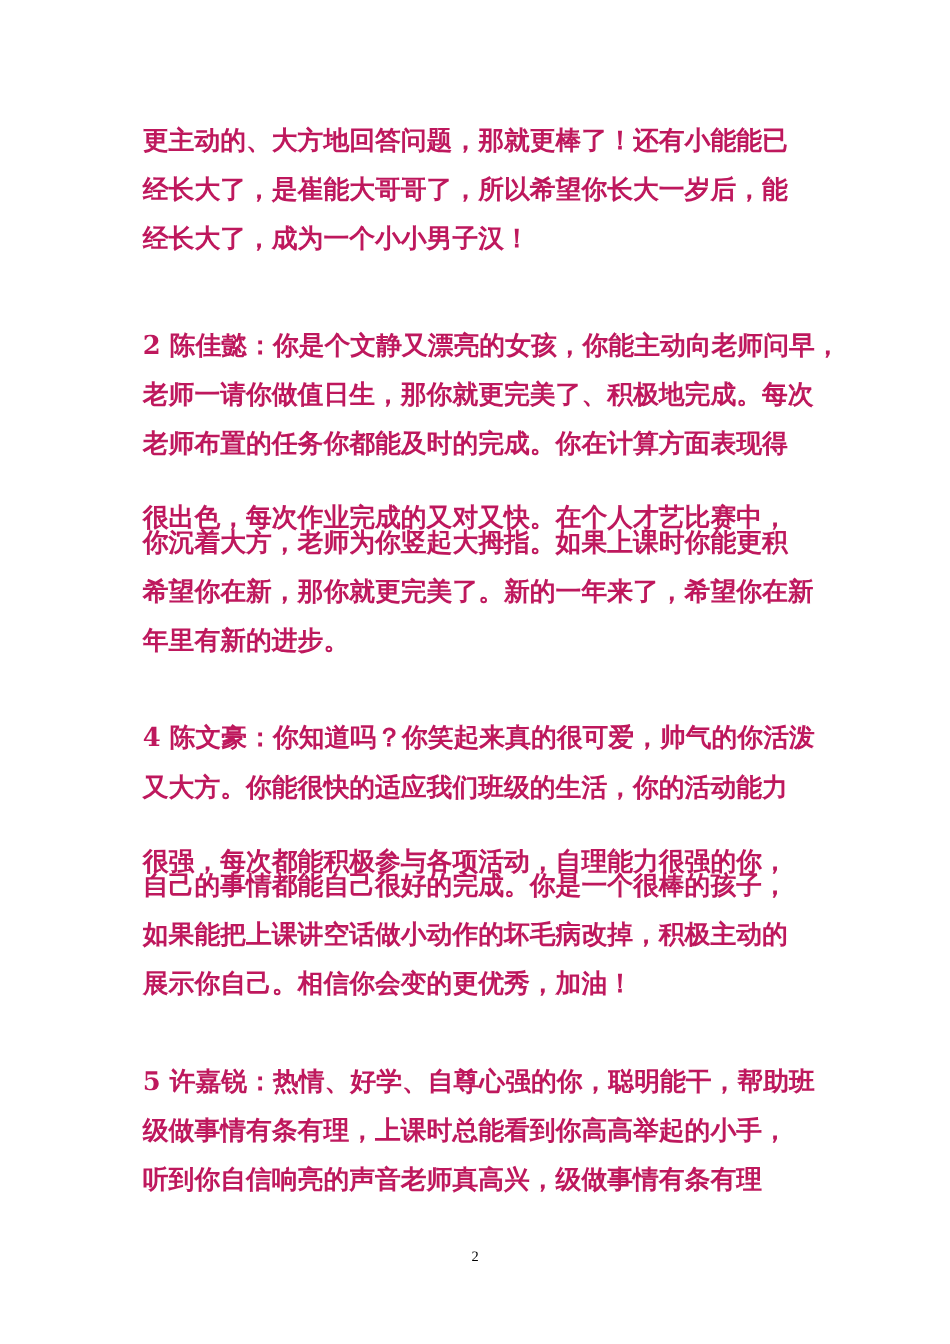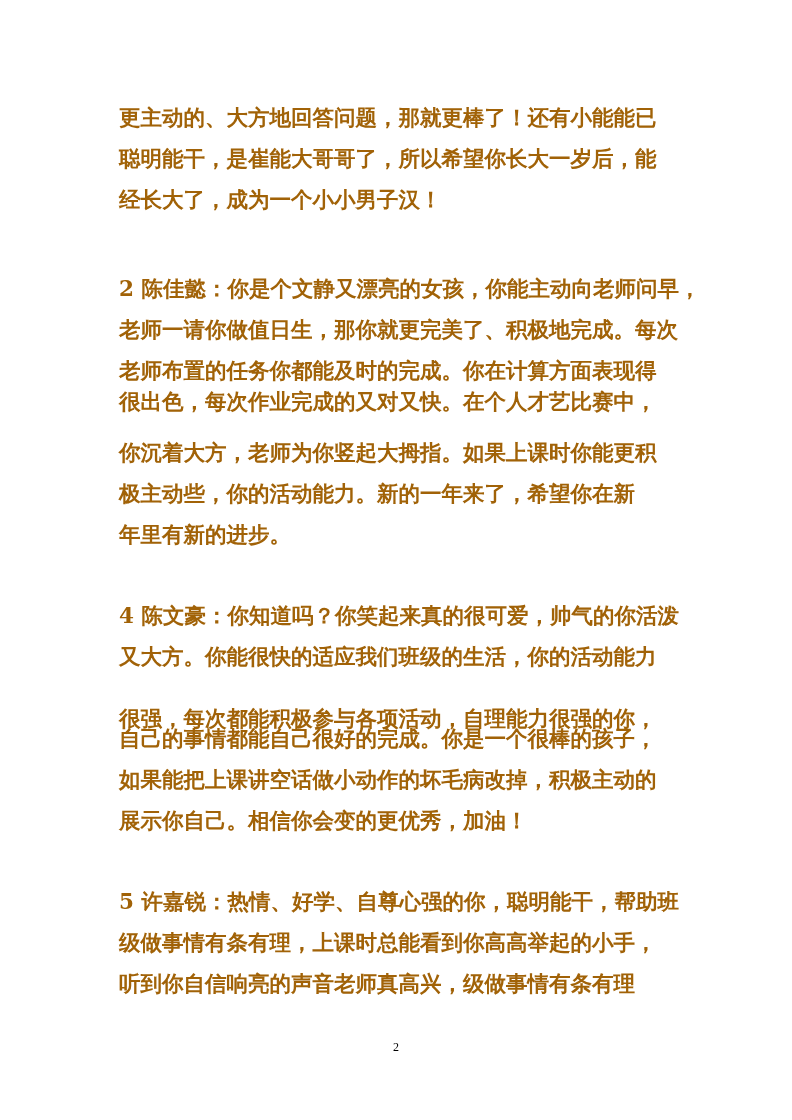--- a/index.html
+++ b/index.html
@@ -1,46 +1,46 @@
 <!DOCTYPE html>
 <html><head>
 <meta charset="utf-8">
 <style>
   html, body { margin: 0; padding: 0; background: #ffffff; }
   body { width: 792px; height: 1120px; position: relative; overflow: hidden; }
   .page { position: absolute; left: 0; top: 0; width: 792px; height: 1120px; background: #fff; }
   .line {
     position: absolute; left: 119px; white-space: nowrap;
     font-family: "DejaVu Serif", "Liberation Serif", serif;
-    font-size: 21.5px; line-height: 28px; color: #a16207; font-weight: bold;
+    font-size: 21.5px; line-height: 28px; color: #be185d; font-weight: bold;
     letter-spacing: 0px;
   }
   .pagenum {
     position: absolute; top: 1040px; left: 0; width: 792px; text-align: center;
     font-family: "Liberation Serif", serif; font-size: 12px; color: #000;
   }
 </style>
 </head>
 <body>
 
 <div class="page">
 
   <div>
     <div class="line" style="top:104px">更主动的、大方地回答问题，那就更棒了！还有小能能已</div>
-    <div class="line" style="top:145px">聪明能干，是崔能大哥哥了，所以希望你长大一岁后，能</div>
+    <div class="line" style="top:145px">经长大了，是崔能大哥哥了，所以希望你长大一岁后，能</div>
     <div class="line" style="top:186px">经长大了，成为一个小小男子汉！</div>
   </div>
 
   <div>
     <div class="line" style="top:275px">2 陈佳懿：你是个文静又漂亮的女孩，你能主动向老师问早，</div>
     <div class="line" style="top:316px">老师一请你做值日生，那你就更完美了、积极地完成。每次</div>
     <div class="line" style="top:357px">老师布置的任务你都能及时的完成。你在计算方面表现得</div>
-    <div class="line" style="top:388px">很出色，每次作业完成的又对又快。在个人才艺比赛中，</div>
+    <div class="line" style="top:418px">很出色，每次作业完成的又对又快。在个人才艺比赛中，</div>
     <div class="line" style="top:439px">你沉着大方，老师为你竖起大拇指。如果上课时你能更积</div>
-    <div class="line" style="top:480px">极主动些，你的活动能力。新的一年来了，希望你在新</div>
+    <div class="line" style="top:480px">希望你在新，那你就更完美了。新的一年来了，希望你在新</div>
     <div class="line" style="top:521px">年里有新的进步。</div>
   </div>
 
   <div>
     <div class="line" style="top:602px">4 陈文豪：你知道吗？你笑起来真的很可爱，帅气的你活泼</div>
     <div class="line" style="top:643px">又大方。你能很快的适应我们班级的生活，你的活动能力</div>
     <div class="line" style="top:705px">很强，每次都能积极参与各项活动，自理能力很强的你，</div>
     <div class="line" style="top:725px">自己的事情都能自己很好的完成。你是一个很棒的孩子，</div>
     <div class="line" style="top:766px">如果能把上课讲空话做小动作的坏毛病改掉，积极主动的</div>
     <div class="line" style="top:807px">展示你自己。相信你会变的更优秀，加油！</div>

